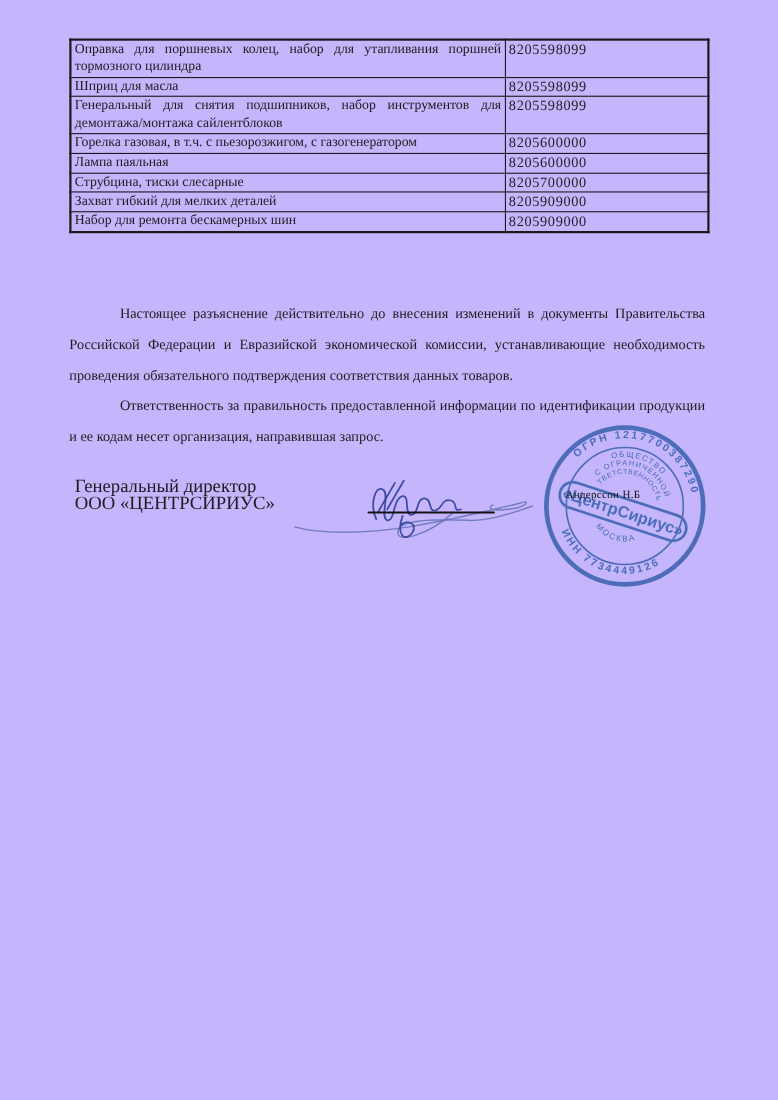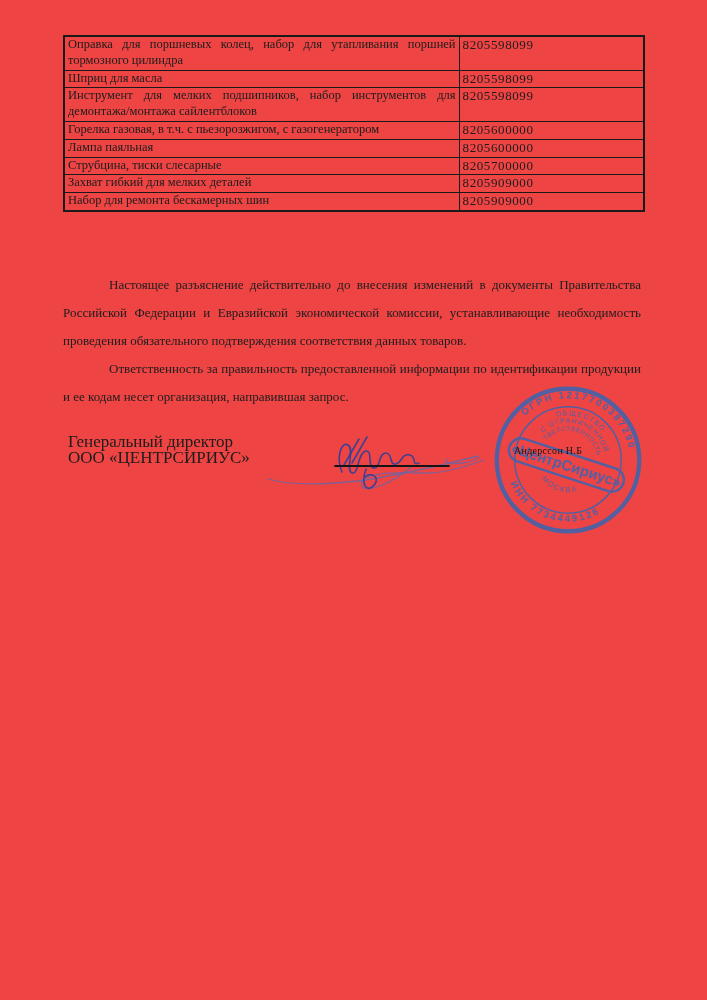--- a/index.html
+++ b/index.html
@@ -4,21 +4,21 @@
 <style>
   * { margin: 0; padding: 0; box-sizing: border-box; }
   html, body { width: 707px; height: 1000px; }
   body {
     background: #ffffff;
     font-family: "Liberation Serif", serif;
     color: #1c1c1c;
     position: relative;
     overflow: hidden;
   }
-  .page { position: absolute; inset: 0; background: #ef4444; }
+  .page { position: absolute; inset: 0; background: #c4b5fd; }
 
   
   table.goods {
     position: absolute; left: 63px; top: 35px; width: 582px;
     border-collapse: collapse; border: 2px solid #1a1a1a;
     table-layout: fixed;
   }
   .goods td {
     border: 1.5px solid #1a1a1a;
     vertical-align: top;
@@ -82,21 +82,21 @@
       <td class="c-name">Оправка для поршневых колец, набор для утапливания поршней тормозного цилиндра</td>
       <td class="c-code">8205598099</td>
     </tr>
 
     <tr>
       <td class="c-name">Шприц для масла</td>
       <td class="c-code">8205598099</td>
     </tr>
 
     <tr>
-      <td class="c-name">Инструмент для мелких подшипников, набор инструментов для демонтажа/монтажа сайлентблоков</td>
+      <td class="c-name">Генеральный для снятия подшипников, набор инструментов для демонтажа/монтажа сайлентблоков</td>
       <td class="c-code">8205598099</td>
     </tr>
 
     <tr>
       <td class="c-name">Горелка газовая, в т.ч. с пьезорозжигом, с газогенератором</td>
       <td class="c-code">8205600000</td>
     </tr>
 
     <tr>
       <td class="c-name">Лампа паяльная</td>

